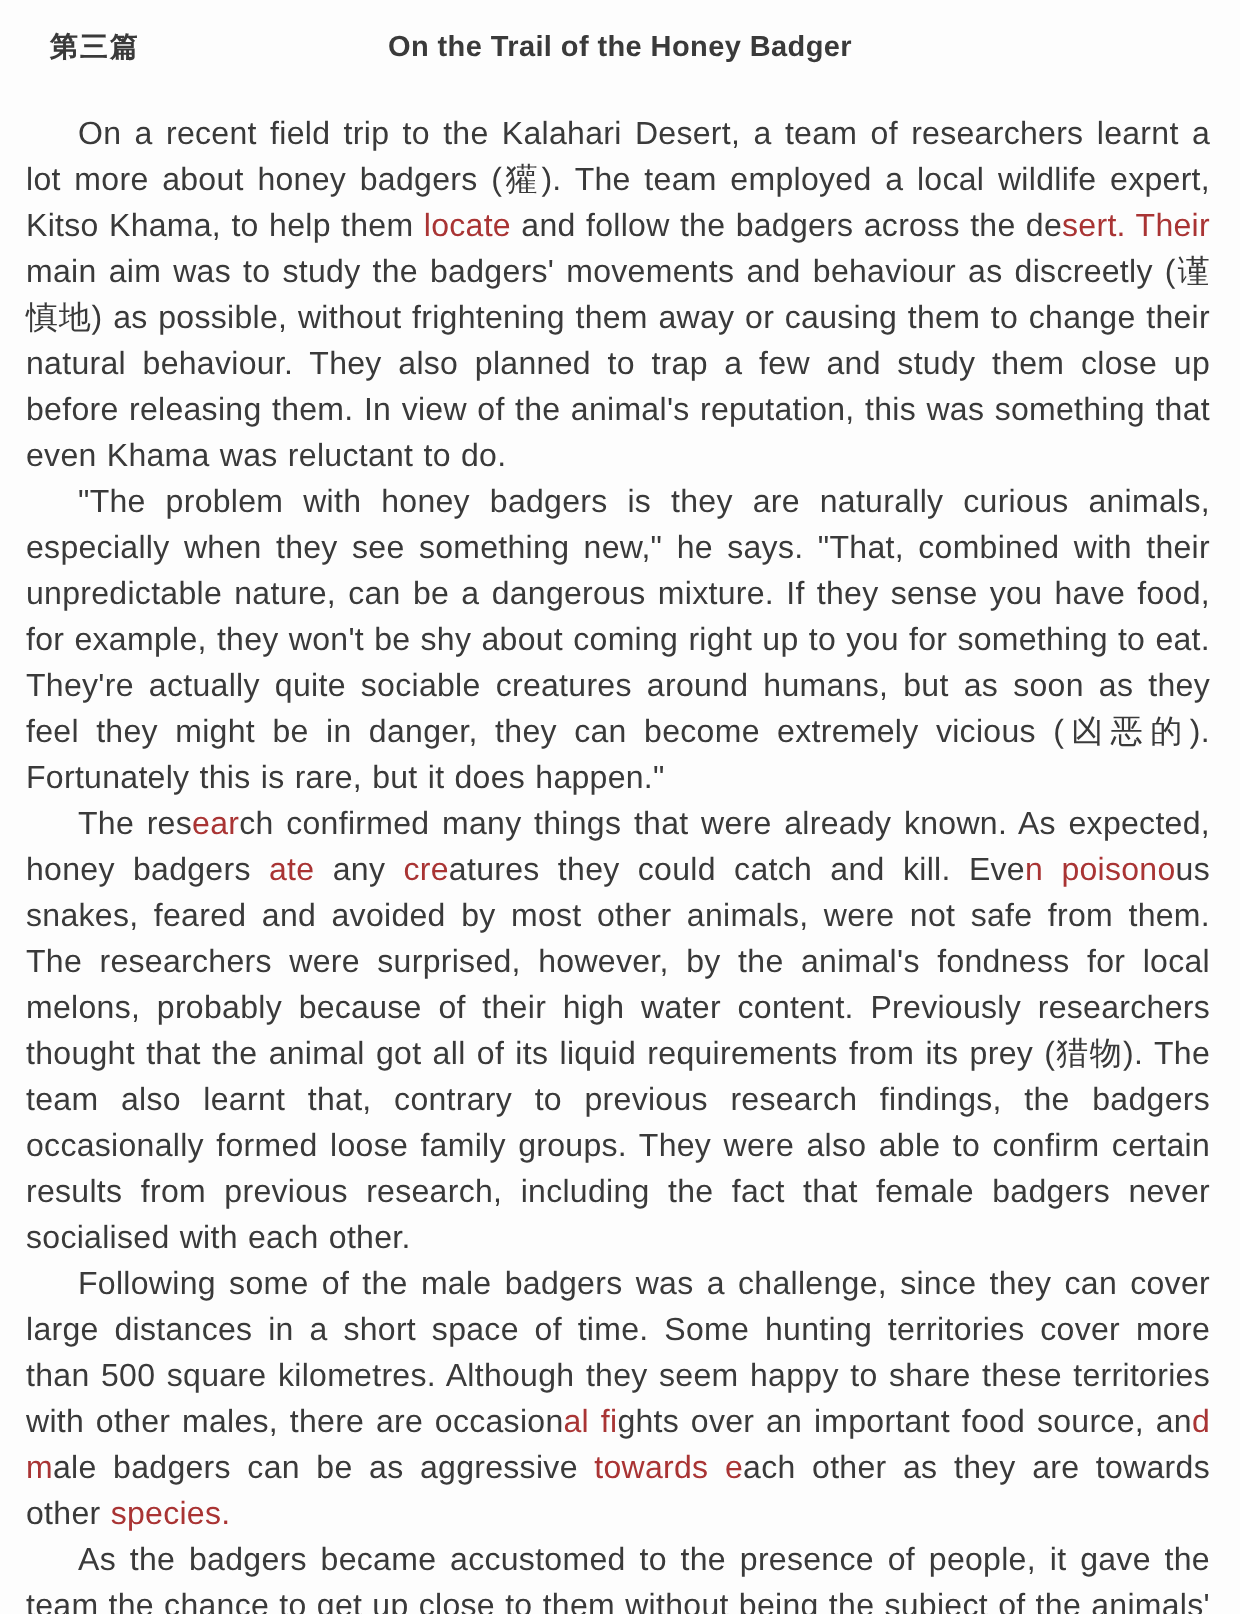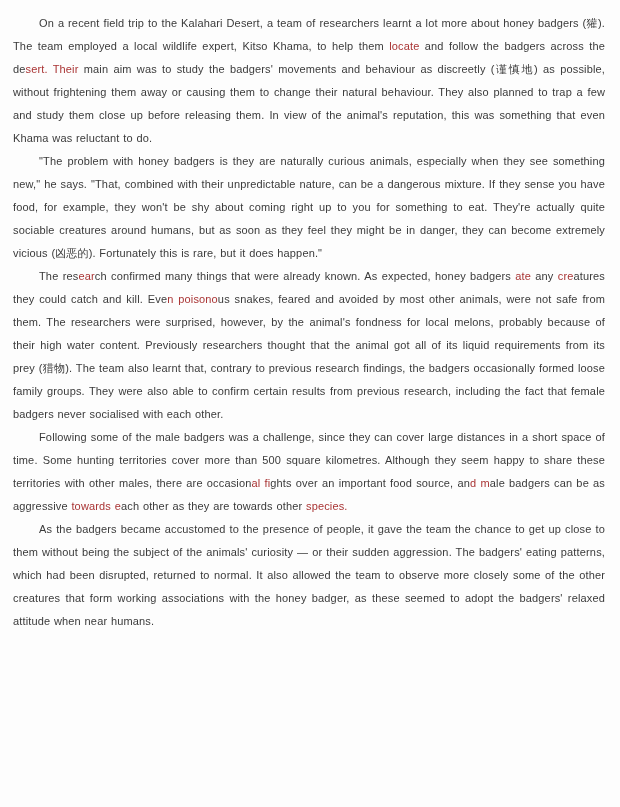--- a/index.html
+++ b/index.html
@@ -35,35 +35,39 @@
     text-align: center;
     font-size: 14.5px;
     font-weight: 700;
     letter-spacing: 0.2px;
   }
   .body {
     padding: 12px 15px 0 13px;
   }
   .para {
     margin: 0;
-    font-size: 11px;
+    font-size: 16px;
     line-height: 23px;
     text-align: justify;
     text-indent: 26px;
     letter-spacing: 0.15px;
     word-spacing: 0.5px;
   }
   .red {
     color: var(--accent, #a93434);
   }
 </style>
 </head>
 <body>
 
 <div class="page" style="--bg: #fdfdfd; --ink: #3a3a3a; --accent: #a93434;">
+  <div class="header">
+    <span class="section-label">第三篇</span>
+    <h1 class="passage-title">On the Trail of the Honey Badger</h1>
+  </div>
   <div class="body">
       <p class="para"><span>On a recent field trip to the Kalahari Desert, a team of researchers learnt a lot more about honey badgers (獾). The team employed a local wildlife expert, Kitso Khama, to help them </span><span class="red">locate</span><span> and follow the badgers across the de</span><span class="red">sert. Their</span><span> main aim was to study the badgers' movements and behaviour as discreetly (谨慎地) as possible, without frightening them away or causing them to change their natural behaviour. They also planned to trap a few and study them close up before releasing them. In view of the animal's reputation, this was something that even Khama was reluctant to do.</span></p>
       <p class="para"><span>"The problem with honey badgers is they are naturally curious animals, especially when they see something new," he says. "That, combined with their unpredictable nature, can be a dangerous mixture. If they sense you have food, for example, they won't be shy about coming right up to you for something to eat. They're actually quite sociable creatures around humans, but as soon as they feel they might be in danger, they can become extremely vicious (凶恶的). Fortunately this is rare, but it does happen."</span></p>
       <p class="para"><span>The res</span><span class="red">ear</span><span>ch confirmed many things that were already known. As expected, honey badgers </span><span class="red">ate</span><span> any </span><span class="red">cre</span><span>atures they could catch and kill. Eve</span><span class="red">n</span><span> </span><span class="red">poisono</span><span>us snakes, feared and avoided by most other animals, were not safe from them. The researchers were surprised, however, by the animal's fondness for local melons, probably because of their high water content. Previously researchers thought that the animal got all of its liquid requirements from its prey (猎物). The team also learnt that, contrary to previous research findings, the badgers occasionally formed loose family groups. They were also able to confirm certain results from previous research, including the fact that female badgers never socialised with each other.</span></p>
       <p class="para"><span>Following some of the male badgers was a challenge, since they can cover large distances in a short space of time. Some hunting territories cover more than 500 square kilometres. Although they seem happy to share these territories with other males, there are occasion</span><span class="red">al</span><span> </span><span class="red">fi</span><span>ghts over an important food source, an</span><span class="red">d</span><span> </span><span class="red">m</span><span>ale badgers can be as aggressive </span><span class="red">towards</span><span> </span><span class="red">e</span><span>ach other as they are towards other </span><span class="red">species.</span></p>
       <p class="para"><span>As the badgers became accustomed to the presence of people, it gave the team the chance to get up close to them without being the subject of the animals' curiosity — or their sudden aggression. The badgers' eating patterns, which had been disrupted, returned to normal. It also allowed the team to observe more closely some of the other creatures that form working associations with the honey badger, as these seemed to adopt the badgers' relaxed attitude when near humans.</span></p>
     </div>
 </div>
 
 </body></html>

